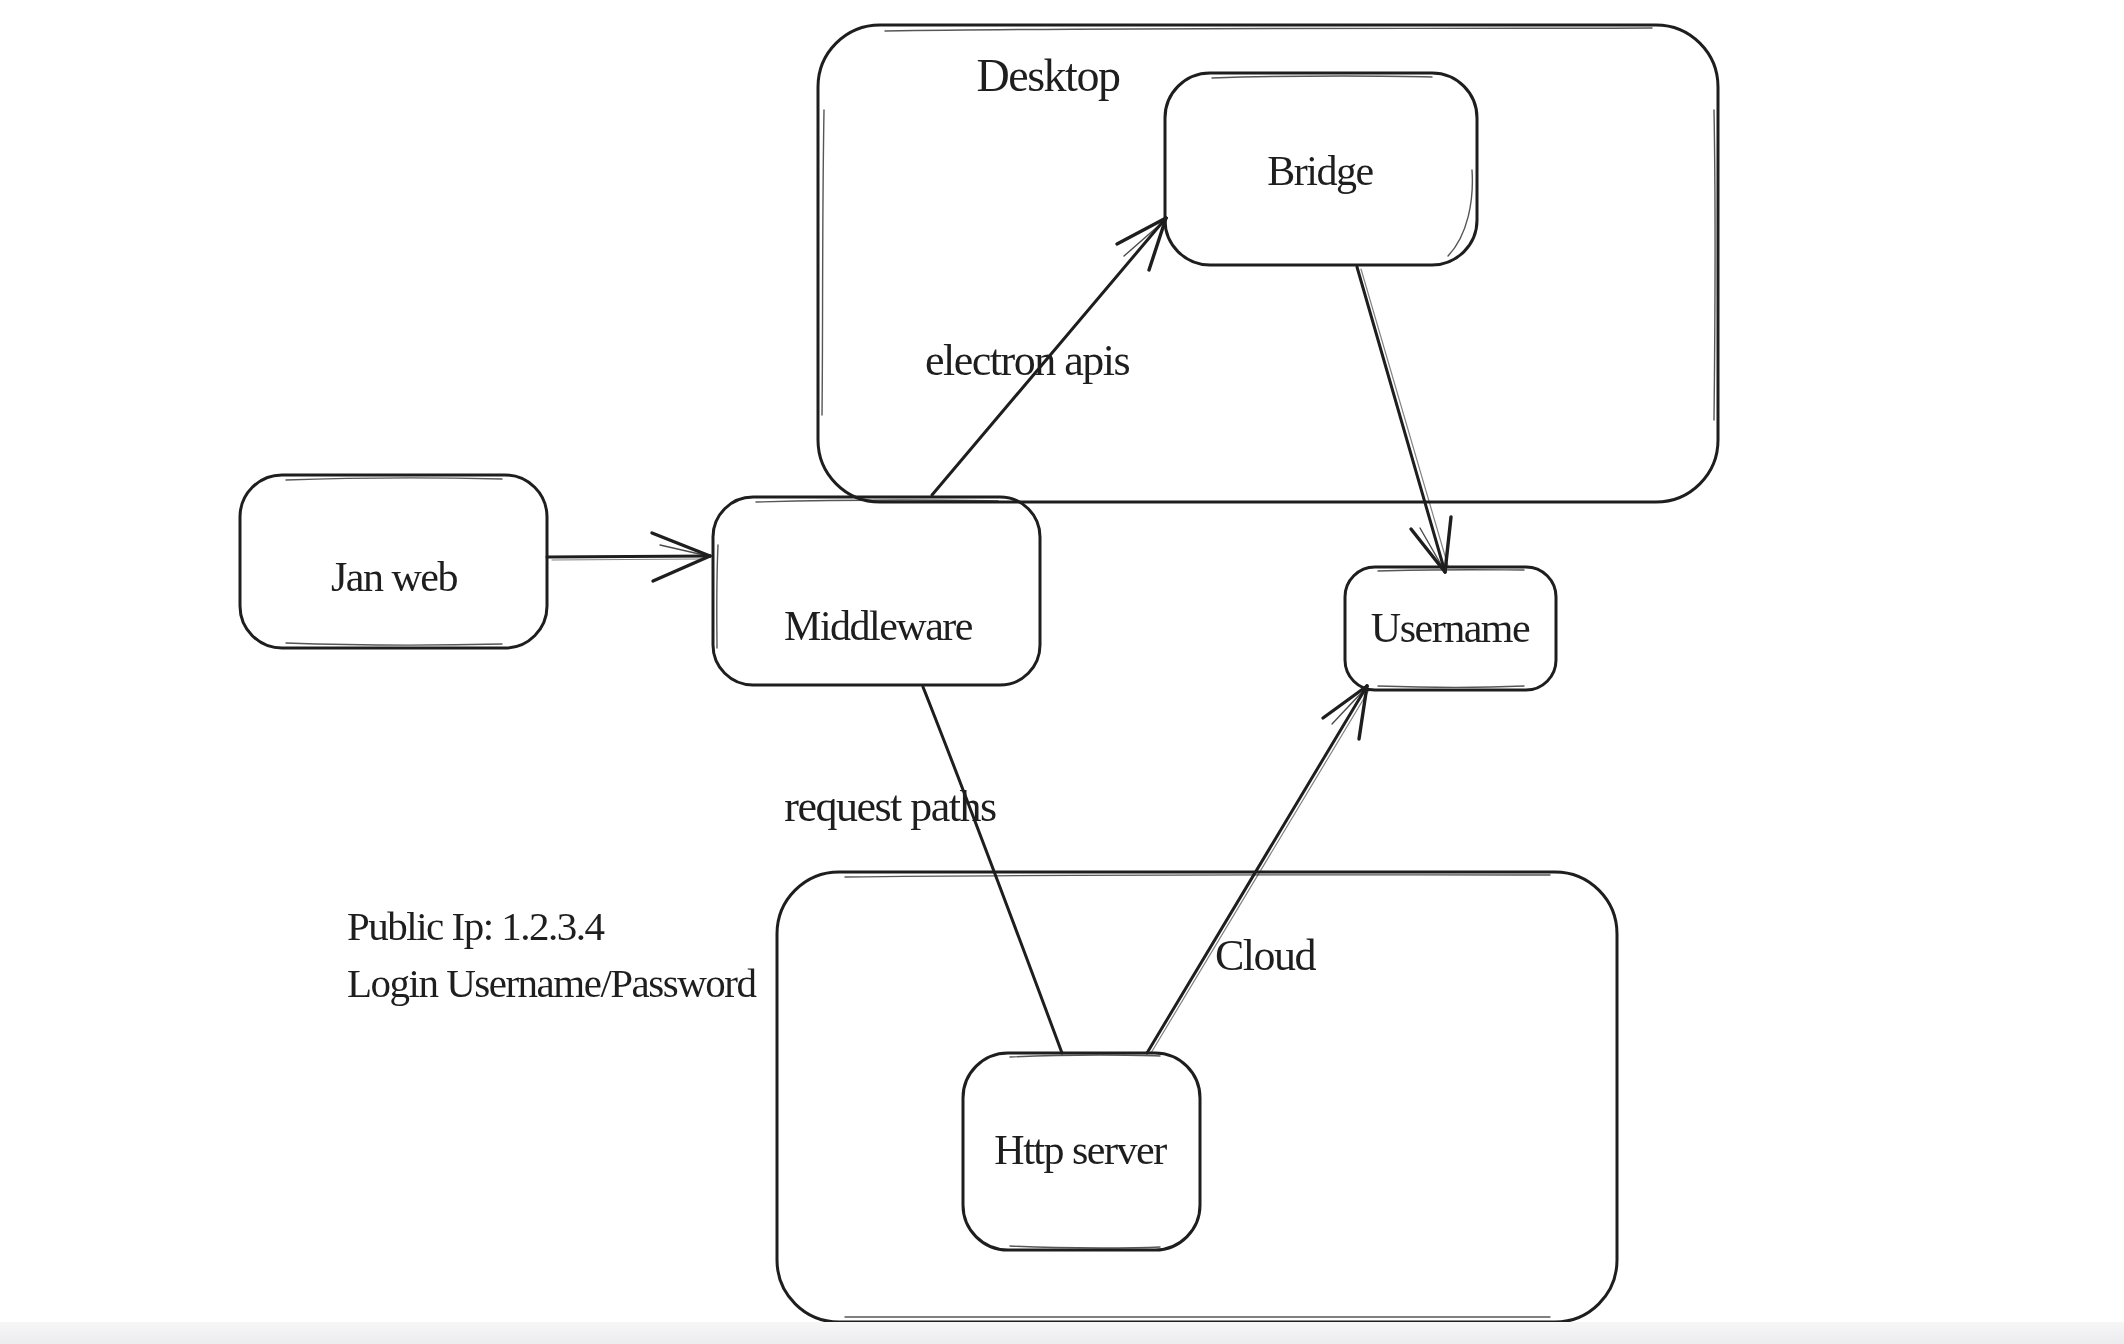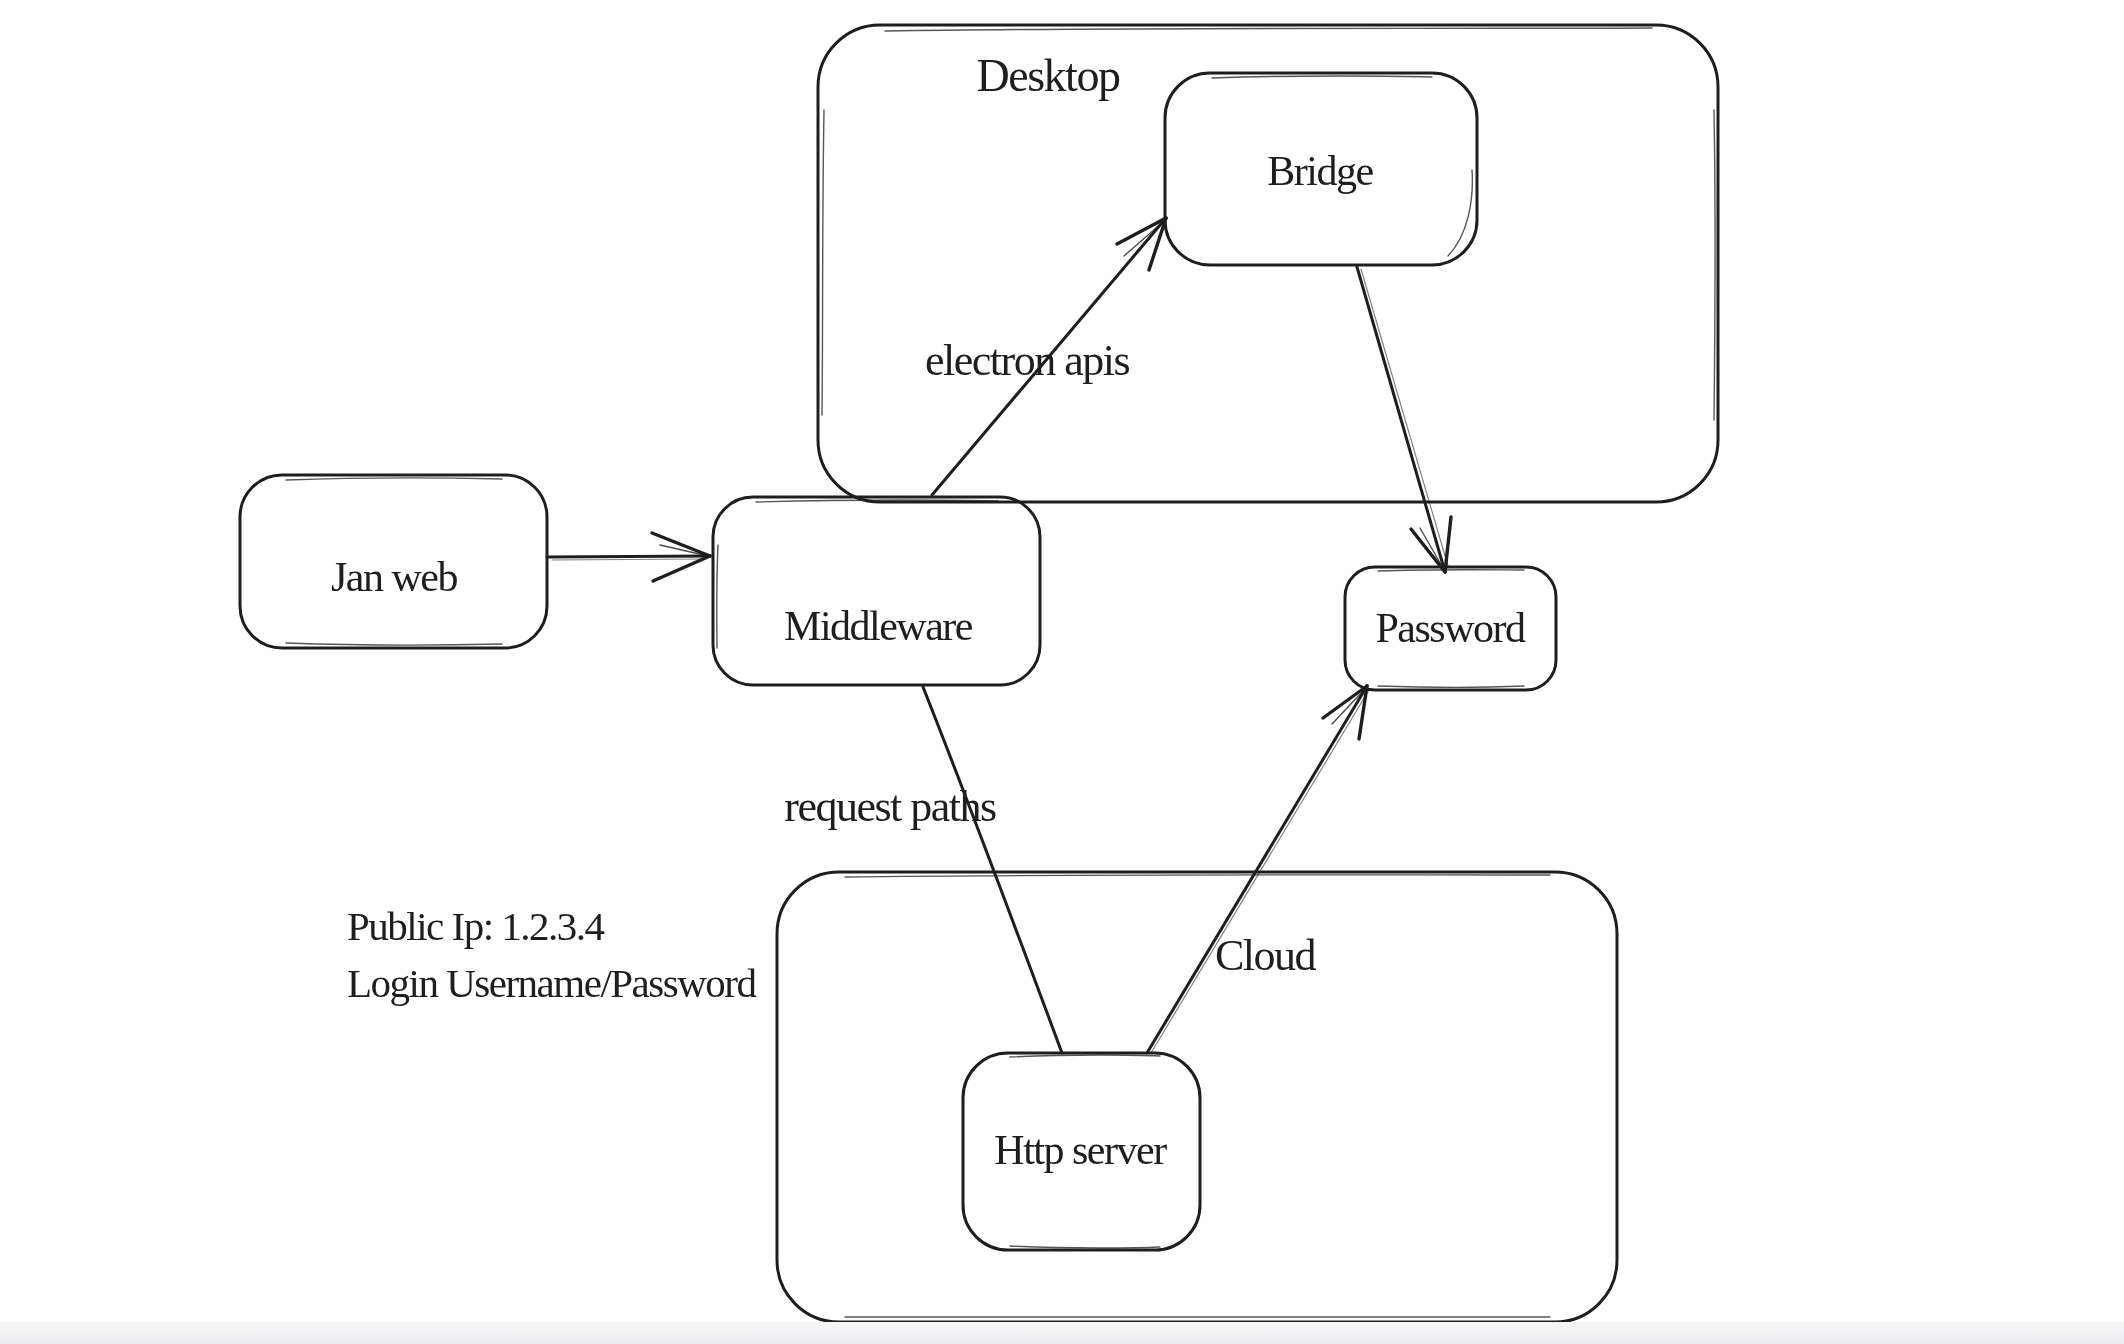--- a/index.html
+++ b/index.html
@@ -136,21 +136,21 @@
   </svg>
 
   <div id="lbl-desktop" class="label big">Desktop</div>
 
   <div id="lbl-bridge" class="label">Bridge</div>
 
   <div id="lbl-janweb" class="label">Jan web</div>
 
   <div id="lbl-middleware" class="label">Middleware</div>
 
-  <div id="lbl-plugins" class="label">Password</div>
+  <div id="lbl-plugins" class="label">Username</div>
 
   <div id="lbl-cloud" class="label mid">Cloud</div>
 
   <div id="lbl-http" class="label">Http server</div>
 
   <div id="lbl-request" class="label mid">request paths</div>
 
   <div id="lbl-electron" class="label mid">electron apis</div>
 
   <div class="notes">

